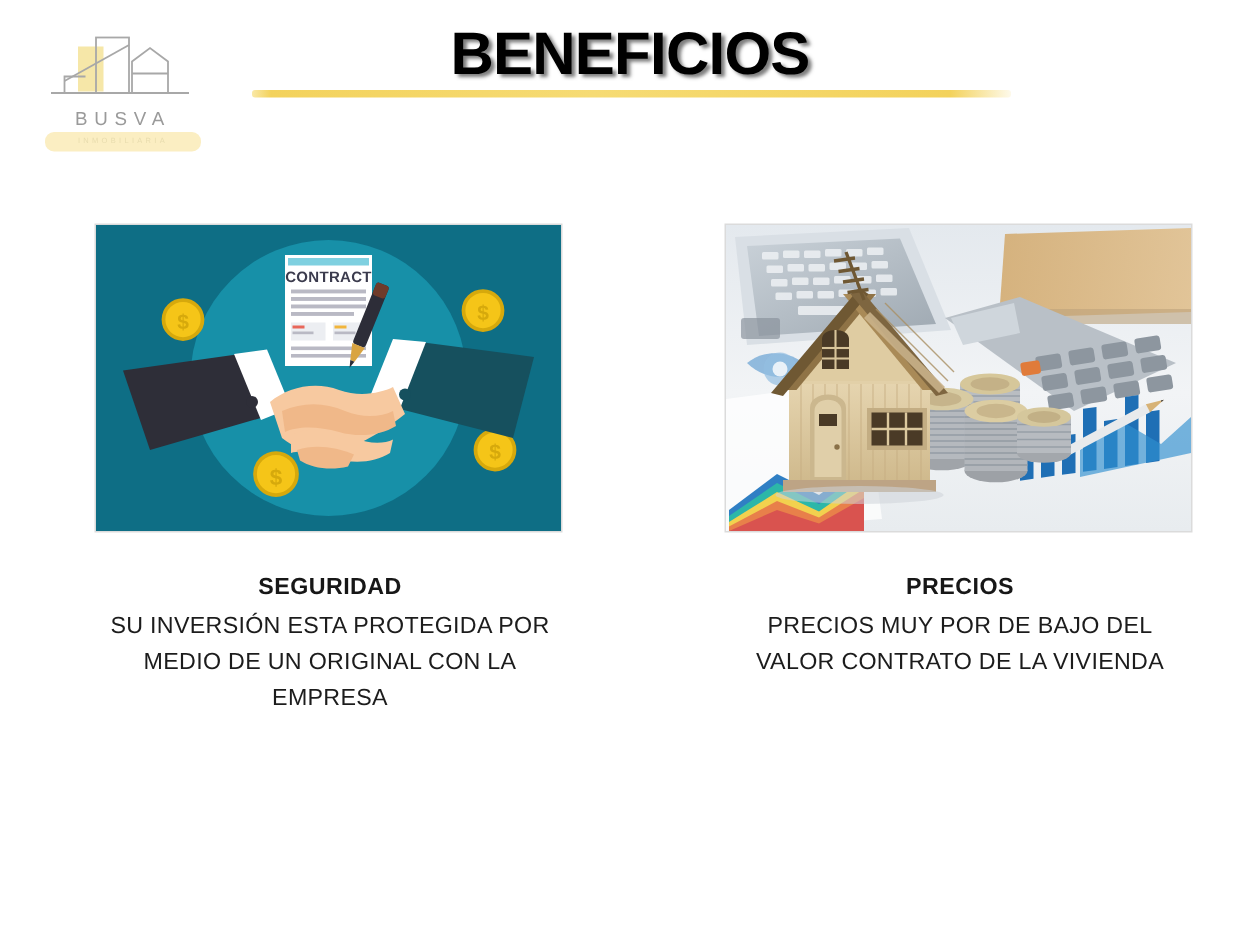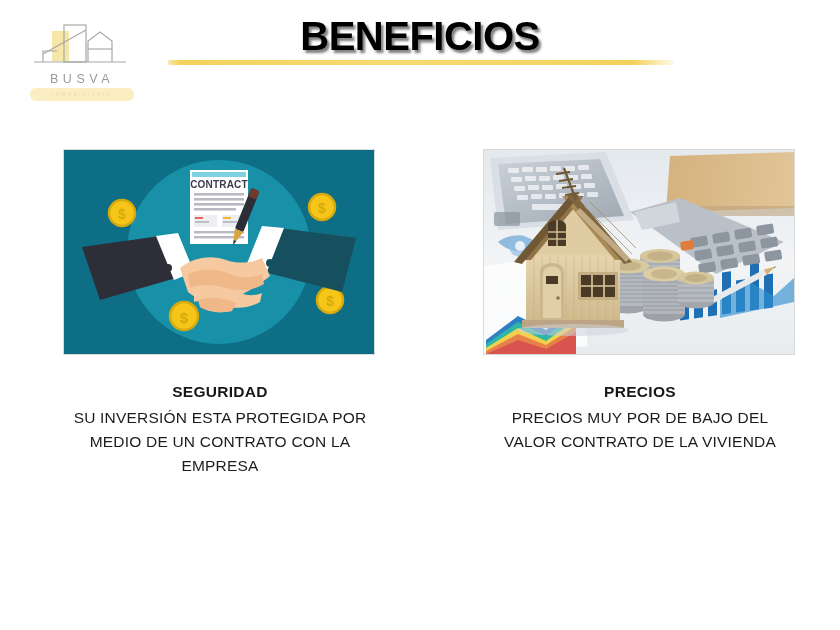--- a/index.html
+++ b/index.html
@@ -211,21 +211,21 @@
         <circle cx="206" cy="113" r="4" fill="#16505e"></circle>
 
         <path d="M116 118 C128 108, 146 104, 162 110 C176 115, 190 112, 198 108 L206 126 C196 134, 184 142, 170 148 C154 155, 136 152, 124 142 Z" fill="#f7c9a0"></path>
         <path d="M124 124 C138 118, 152 118, 166 124 C178 129, 190 128, 198 124 L200 134 C190 140, 176 142, 162 138 C148 134, 134 134, 126 138 Z" fill="#f0b889"></path>
         <path d="M130 140 C142 134, 158 136, 172 142 C182 146, 192 146, 198 143 L196 152 C186 158, 172 160, 158 155 C146 151, 136 150, 130 152 Z" fill="#f7c9a0"></path>
         <path d="M134 150 C146 146, 160 148, 172 153 L168 161 C156 164, 144 162, 136 157 Z" fill="#f0b889"></path>
       </svg>
     </div>
     <div class="caption-block">
       <div class="caption-title">SEGURIDAD</div>
-      <div class="caption-body">SU INVERSIÓN ESTA PROTEGIDA POR MEDIO DE UN CONTRATO CON LA EMPRESA</div>
+      <div class="caption-body">SU INVERSIÓN ESTA PROTEGIDA POR MEDIO DE UN ORIGINAL CON LA EMPRESA</div>
     </div>
   </div>
 
   <div class="benefit-card right">
     <div class="media-frame">
       <svg viewBox="0 0 310 204" width="310" height="204">
         <defs>
           <linearGradient id="bgGrad" x1="0" y1="0" x2="0" y2="1">
             <stop offset="0%" stop-color="#e4e9ee"></stop>
             <stop offset="55%" stop-color="#f2f4f6"></stop>

